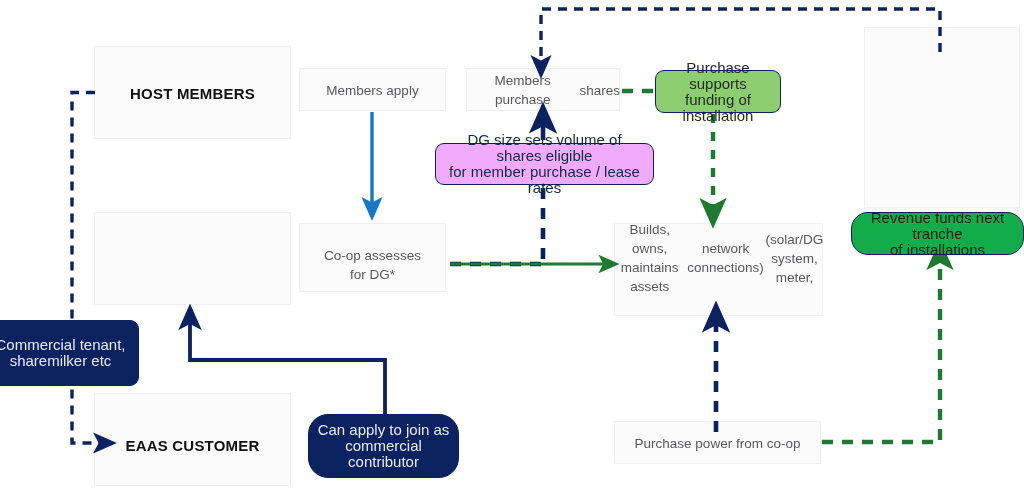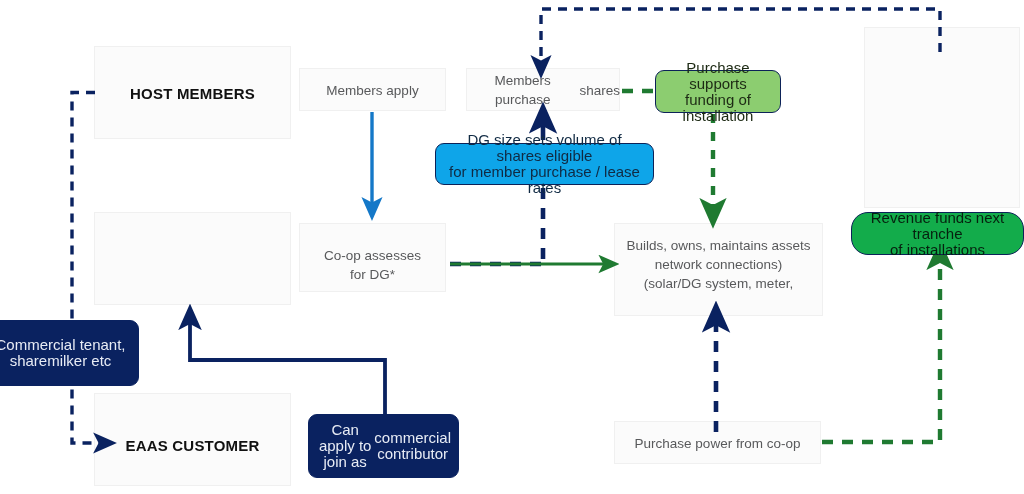--- a/index.html
+++ b/index.html
@@ -48,21 +48,21 @@
     position: absolute;
     border-radius: 9px;
     border: 1.3px solid #0c2258;
     display: flex; align-items: center; justify-content: center;
     text-align: center;
     font-size: 15px;
     line-height: 16px;
     padding: 3px 7px;
   }
   .chip.navy   { background: #0a2260; border-color: #0a2260; color: #e8ecf5; }
-  .chip.cyan   { background: #0ea5e9; border-color: #0c2258; color: #102a43; }
+  .chip.cyan   { background: #f0abfc; border-color: #0c2258; color: #102a43; }
   .chip.lgreen { background: #8ccd70; border-color: #0c2258; color: #1d2a14; }
   .chip.green  { background: #13ac4b; border-color: #0c2258; color: #06210f; border-radius: 17px; }
 
   svg.links { position: absolute; left: 0; top: 0; width: 1024px; height: 494px; overflow: visible; }
 </style>
 </head>
 <body>
 
 <div id="stage">
 
@@ -131,21 +131,21 @@
     <span>Members purchase</span>
     <span>shares</span>
   </div>
 
 
   <div class="plain" style="left:295px; top:235px; width:155px; height:60px; flex-direction:column;">
     <span>Co-op assesses</span>
     <span>for DG*</span>
   </div>
 
-  <div class="plain" style="left:612px; top:234px; width:213px; height:60px; flex-direction:column;">
+  <div class="plain" style="left:612px; top:228px; width:213px; height:60px; flex-direction:row;">
     <span>Builds, owns, maintains assets</span>
     <span>network connections)</span>
     <span>(solar/DG system, meter,</span>
   </div>
 
   <div class="plain" style="left:614px; top:431px; width:207px; height:24px;">
     <span>Purchase power from co-op</span>
   </div>
 
   <div class="chip cyan" style="left:435px; top:143px; width:219px; height:42px; flex-direction:column;">
@@ -161,18 +161,18 @@
   <div class="chip green" style="left:851px; top:212px; width:173px; height:43px; flex-direction:column;">
     <span>Revenue funds next tranche</span>
     <span>of installations</span>
   </div>
 
   <div class="chip navy" style="left:-18px; top:320px; width:157px; height:66px; flex-direction:column;">
     <span>Commercial tenant,</span>
     <span>sharemilker etc</span>
   </div>
 
-  <div class="chip navy" style="left:308px; top:414px; width:151px; height:64px; ">
+  <div class="chip navy" style="left:308px; top:414px; width:151px; height:64px; flex-direction:column;border-radius:20px;">
     <span>Can apply to join as</span>
     <span>commercial contributor</span>
   </div>
 
 </div>
 
 </body></html>

